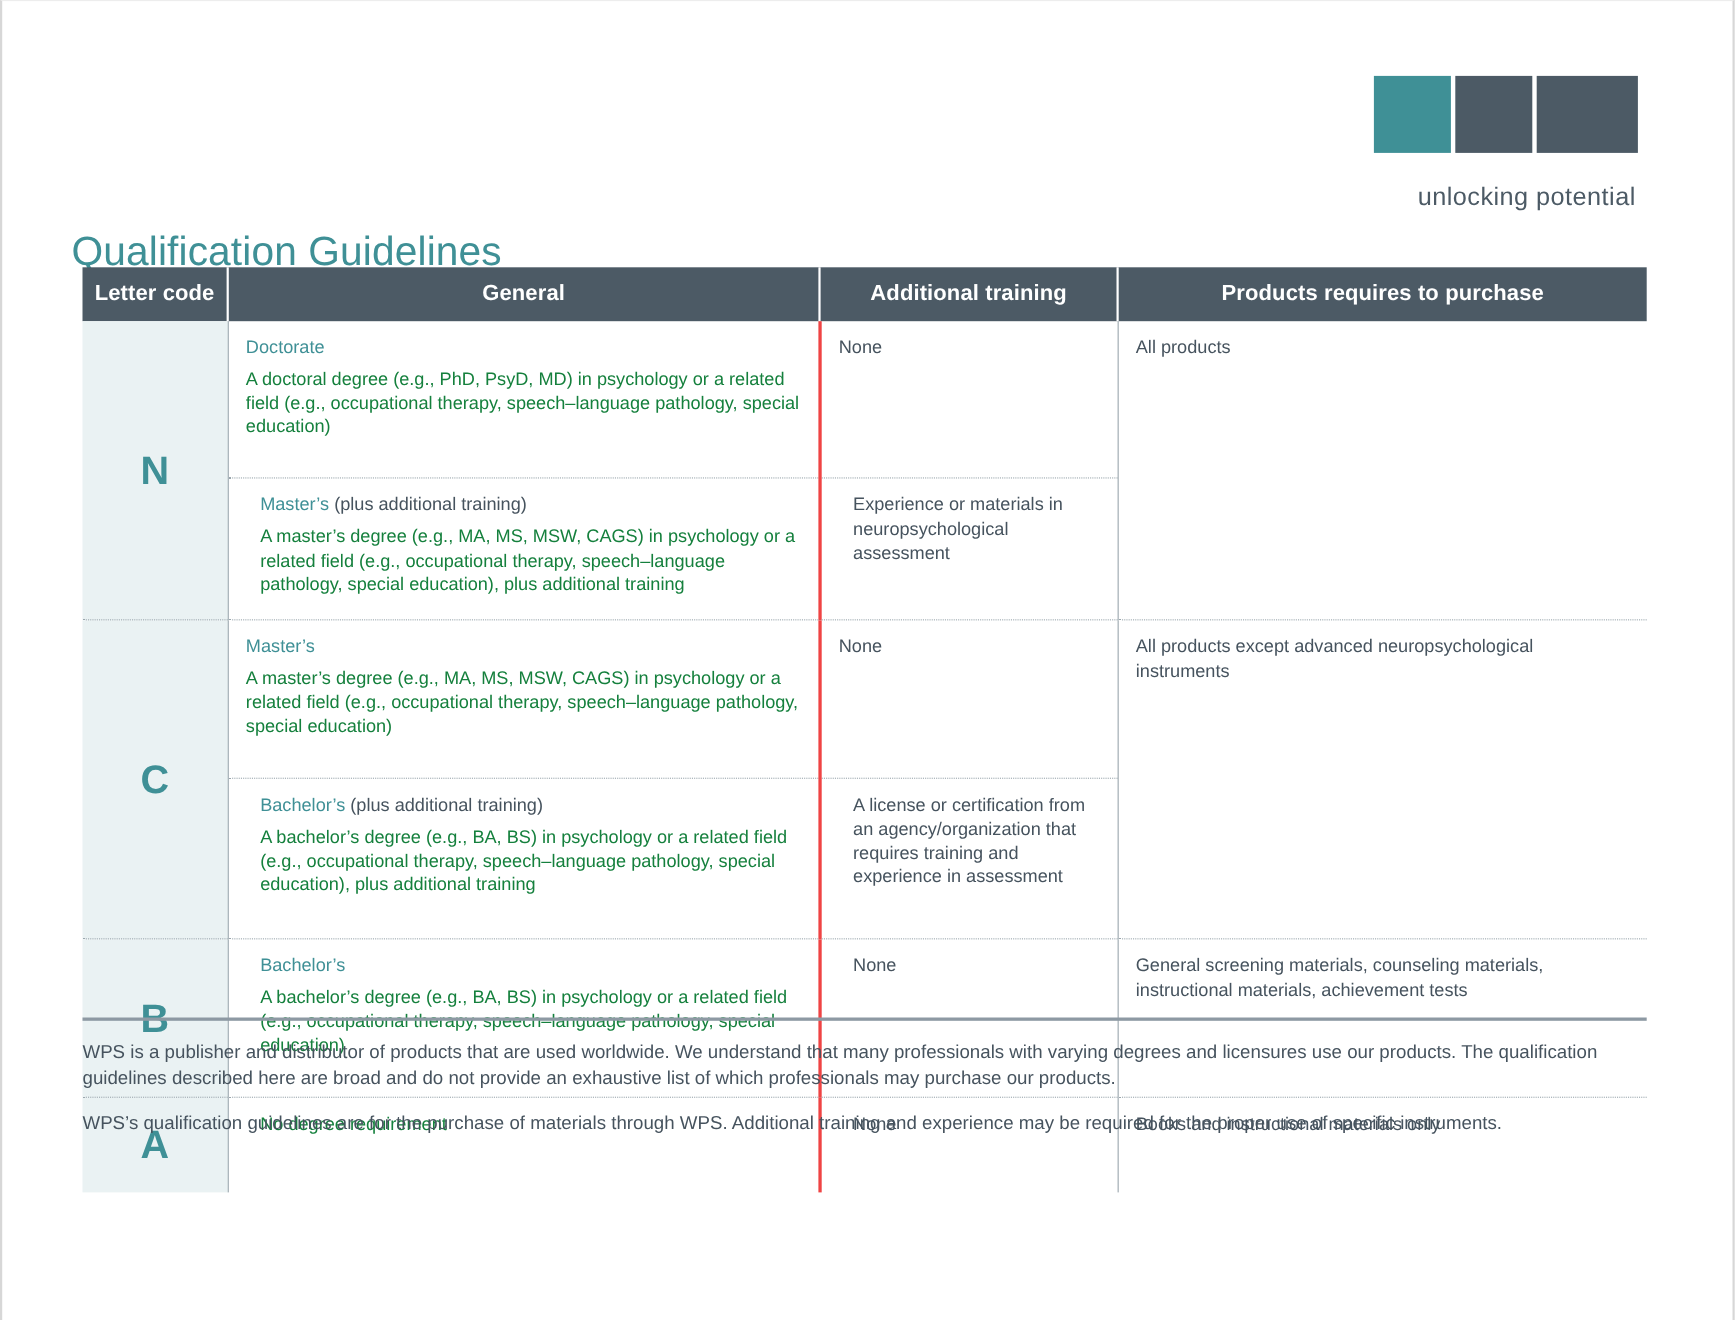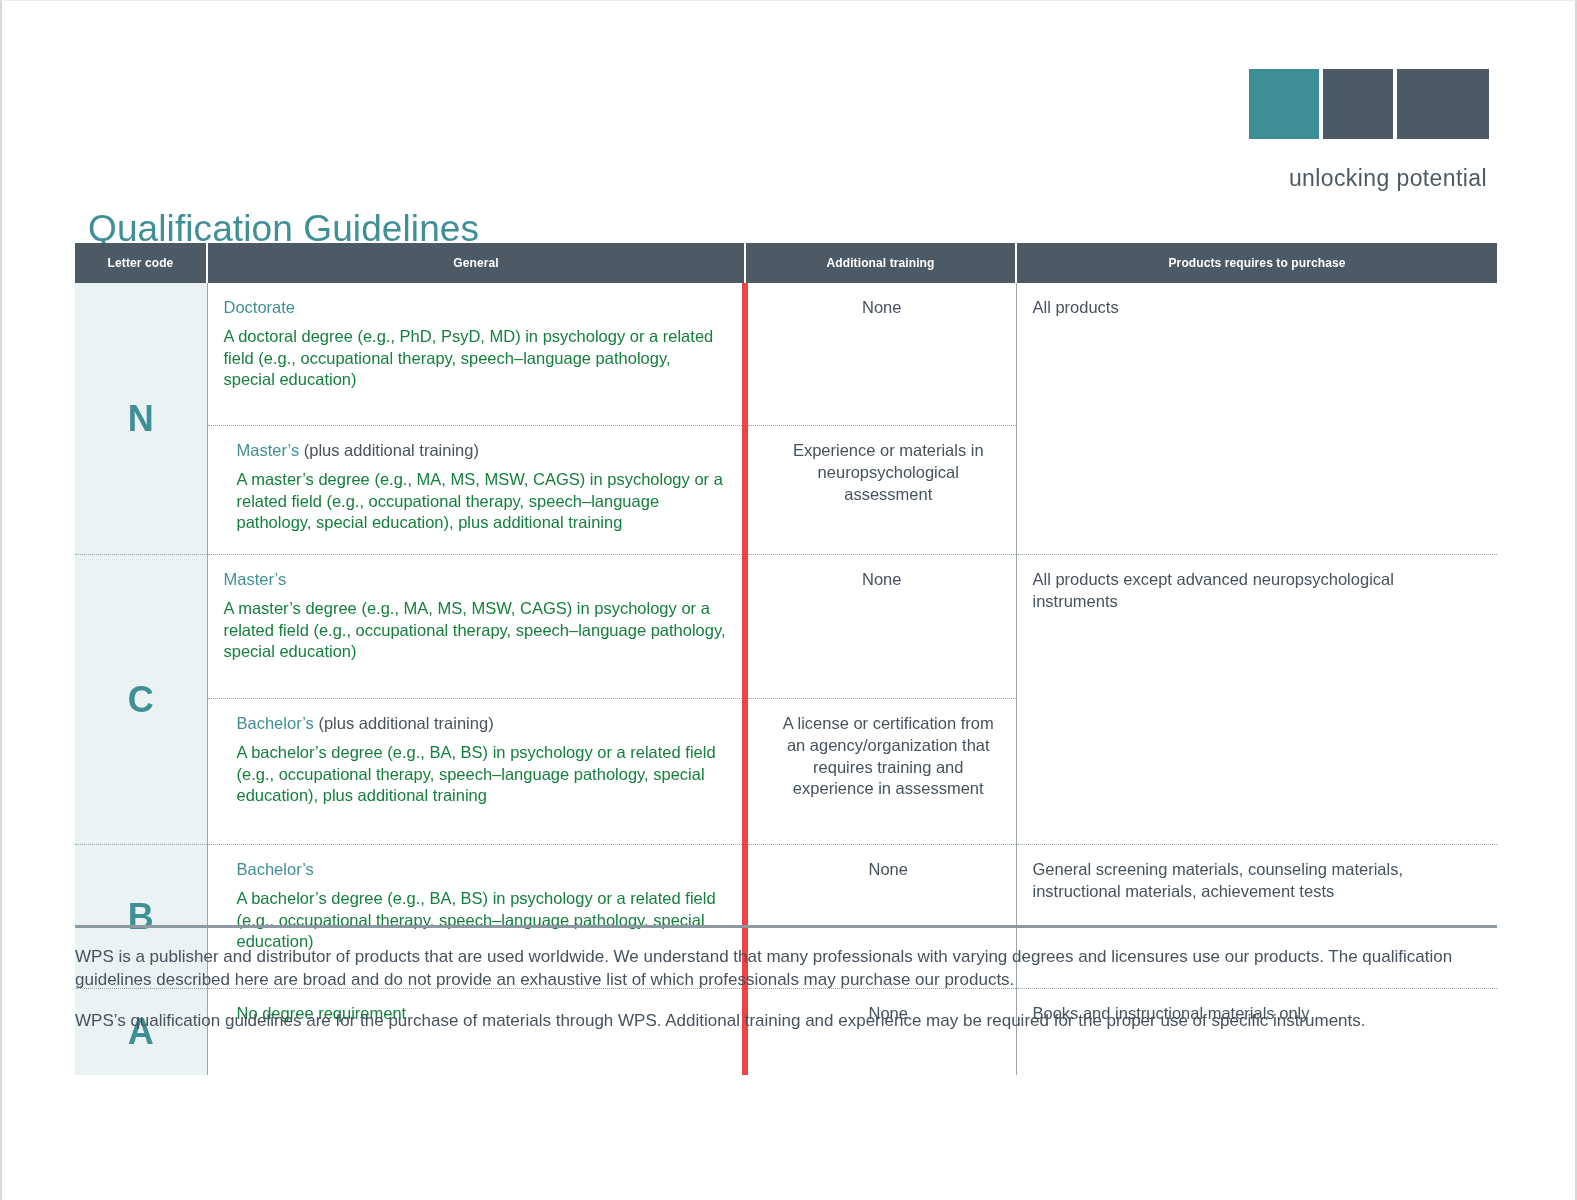--- a/index.html
+++ b/index.html
@@ -66,41 +66,41 @@
     font-size: 23px;
     color: #4c5a65;
     letter-spacing: 0.4px;
     text-align: right;
     padding-right: 2px;
   }
 
   
   .page-title {
     position: absolute;
-    left: 86px;
+    left: 63px;
     top: 182px;
     font-size: 37px;
     font-weight: 400;
     color: #3f9096;
     letter-spacing: 0.1px;
   }
 
   
   .qtable {
     position: absolute;
     left: 73px;
     top: 242px;
     width: 1422px;
     border-collapse: collapse;
     table-layout: fixed;
   }
   .qtable th {
     background: #4c5a65;
     color: #ffffff;
-    font-size: 12px;
+    font-size: 20px;
     font-weight: 700;
     padding: 13px 6px;
     text-align: center;
     border-right: 2px solid #ffffff;
     letter-spacing: 0.1px;
   }
   .qtable th:last-child { border-right: none; }
 
   .col-letter  { width: 132px; }
   .col-degree  { width: 538px; }
@@ -126,21 +126,21 @@
   tr.last-band .letter-cell { border-bottom: none; }
 
   
   .cell {
     padding: 14px 16px 16px 16px;
     font-size: 16.5px;
     line-height: 1.32;
     color: #46535e;
   }
   .degree-cell  { border-left: 1px solid #9aa6ad; }
-  .train-cell   { border-left: 6px solid #ef4444; text-align: center; }
+  .train-cell   { border-left: 3px solid #ef4444; }
   .prod-cell    { border-left: 1px solid #9aa6ad; }
 
   .band-cell { padding: 0; }
   .band-cell > .sub {
     border-bottom: 1px dotted #9aa6ad;
   }
   .band-cell > .sub:last-child { border-bottom: none; padding-left: 29px; }
 
   
   tr.band > td { border-bottom: 1px dotted #9aa6ad; }

